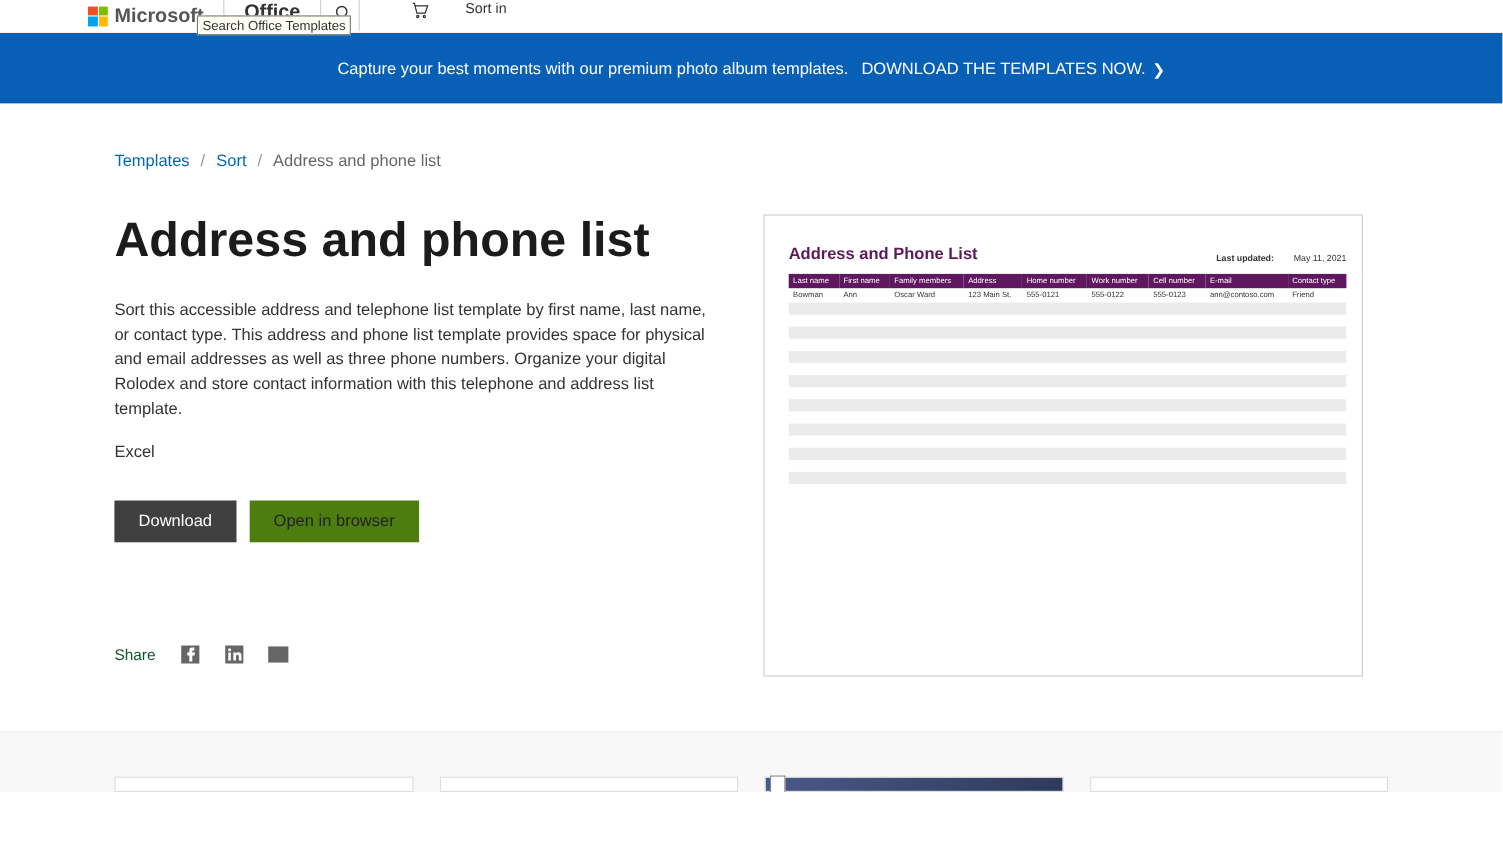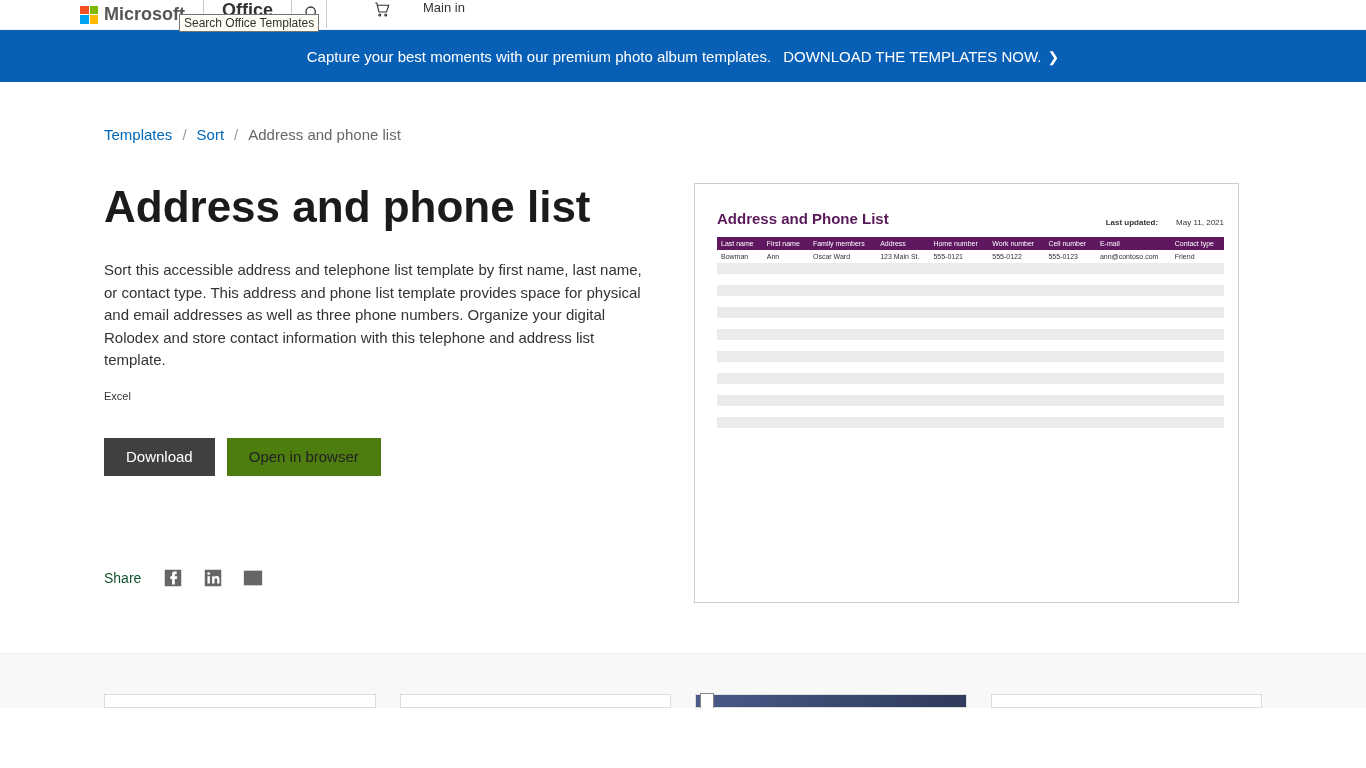--- a/index.html
+++ b/index.html
@@ -14,38 +14,38 @@
   .vdiv { width:1px; height:28px; background:#ccc; margin:0 18px; }
   .office-label { font-size:18px; font-weight:600; color:#333; }
   .search-wrap { margin-left:18px; border-left:1px solid #ccc; padding-left:12px; display:flex; align-items:center; }
   .search-icon svg { width:16px; height:16px; stroke:#333; }
   .tooltip { position:absolute; left:179px; top:14px; background:#fffff5; border:1px solid #767676; font-size:12px; padding:1px 4px; color:#333; }
   .cart-icon { margin-left:28px; }
   .cart-icon svg { width:18px; height:18px; stroke:#333; fill:none; }
   .signin { margin-left:32px; font-size:13px; color:#333; }
 
   
-  .promo { background:#0860B6; color:#fff; height:52px; display:flex; align-items:center; justify-content:center; font-size:15px; gap:12px; }
+  .promo { background:#0860B6; color:#fff; height:64px; display:flex; align-items:center; justify-content:center; font-size:15px; gap:12px; }
   .promo .cta { font-weight:400; display:flex; align-items:flex-end; gap:6px;}
   .promo .chev { font-size:14px; }
 
   
   .page { max-width:1190px; margin:0 auto; padding:44px 16px 0 16px; }
 
   .crumbs { font-size:15px; color:#666; display:flex; gap:10px; align-items:center; margin-bottom:40px;}
   .crumbs a { color:#0067B8; text-decoration:none; }
   .crumbs .sep { color:#999; }
 
   .main-row { display:flex; gap:50px; }
   .left { flex:0 0 540px; }
   .right { flex:1; }
 
   h1.title { font-size:44px; font-weight:600; line-height:1.1; color:#1b1b1b; margin-bottom:28px; }
   .desc { font-size:15px; line-height:1.5; color:#333; margin-bottom:18px; max-width:560px;}
-  .appname { font-size:11px; color:#333; margin-bottom:36px; }
+  .appname { font-size:15px; color:#333; margin-bottom:36px; }
 
   .actions { display:flex; gap:12px; margin-bottom:90px;}
   .btn { height:38px; padding:0 22px; border:none; font-size:15px; cursor:pointer; }
   .btn-primary { background:#404040; color:#fff; }
   .btn-secondary { background:#4d7c0f; color:#222; }
 
   .share-row { display:flex; align-items:center; gap:20px; font-size:14px; color:#14532d;}
   .share-icons { display:flex; gap:16px; }
   .share-icons span { width:24px; height:24px; display:inline-flex; align-items:center; justify-content:center; color:#666; cursor:pointer;}
   .share-icons svg { width:22px; height:22px; fill:#666; }
@@ -96,21 +96,21 @@
   </div>
   <div class="tooltip">Search Office Templates</div>
   <span class="vdiv" style="margin-left:6px"></span>
   <span class="cart-icon">
     <svg viewBox="0 0 24 24" stroke-width="1.5">
         <path d="M3 4h2l3 12h10l3-9H6"></path>
         <circle cx="9" cy="20" r="1.3"></circle>
         <circle cx="17" cy="20" r="1.3"></circle>
       </svg>
   </span>
-  <span class="signin">Main in</span>
+  <span class="signin">Sort in</span>
 </div>
 
 <div class="promo">
   <span>Capture your best moments with our premium photo album templates.</span>
   <span class="cta">
     <span>DOWNLOAD THE TEMPLATES NOW.</span>
     <span class="chev">❯</span>
   </span>
 </div>
 

